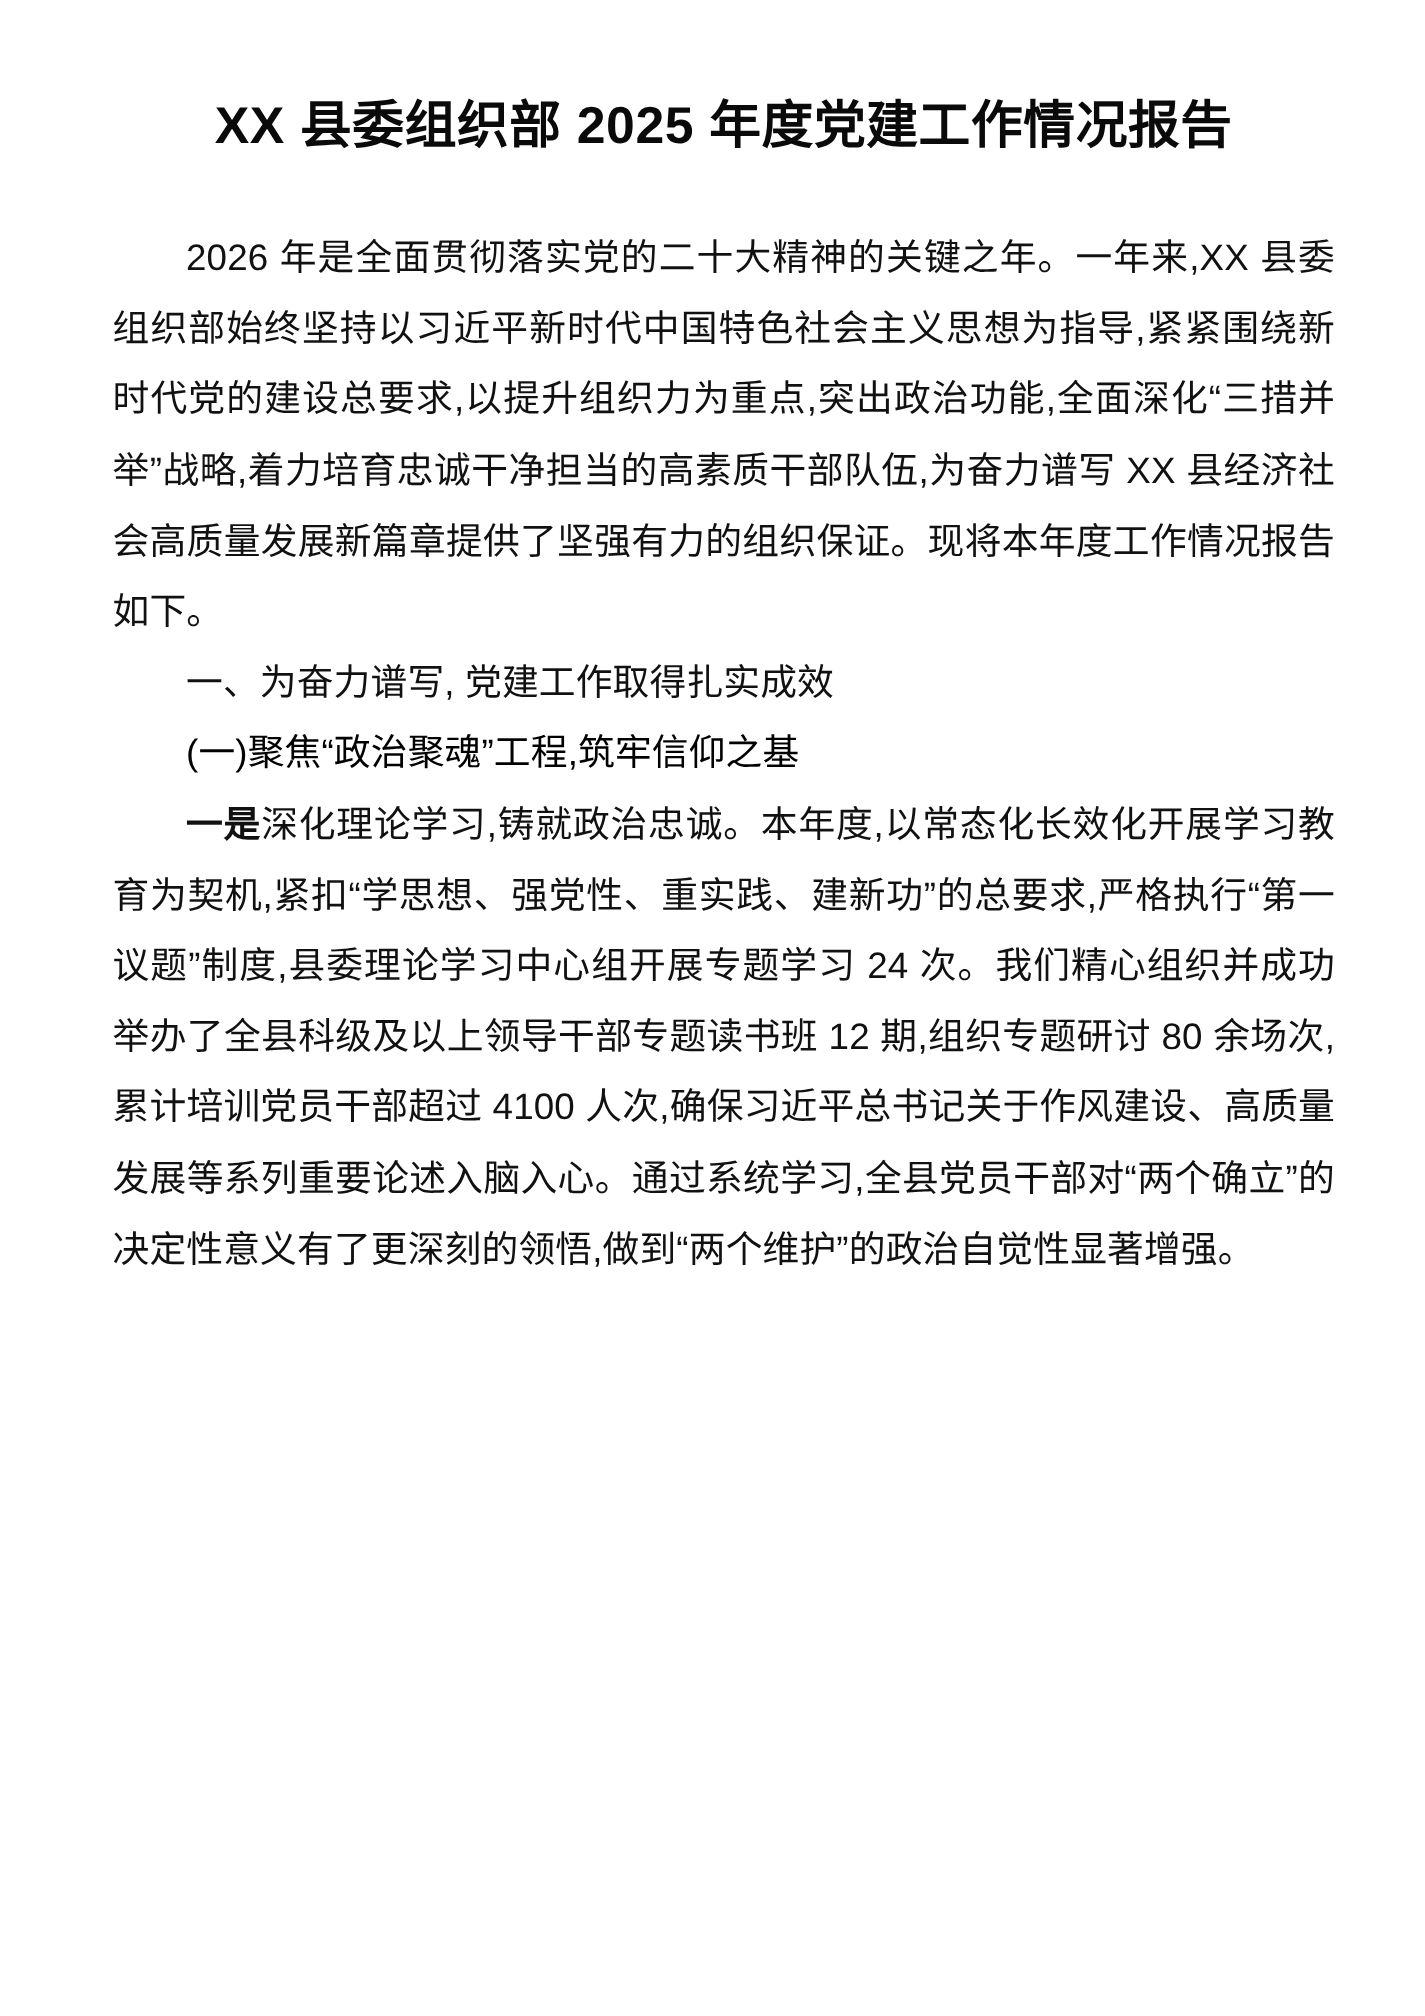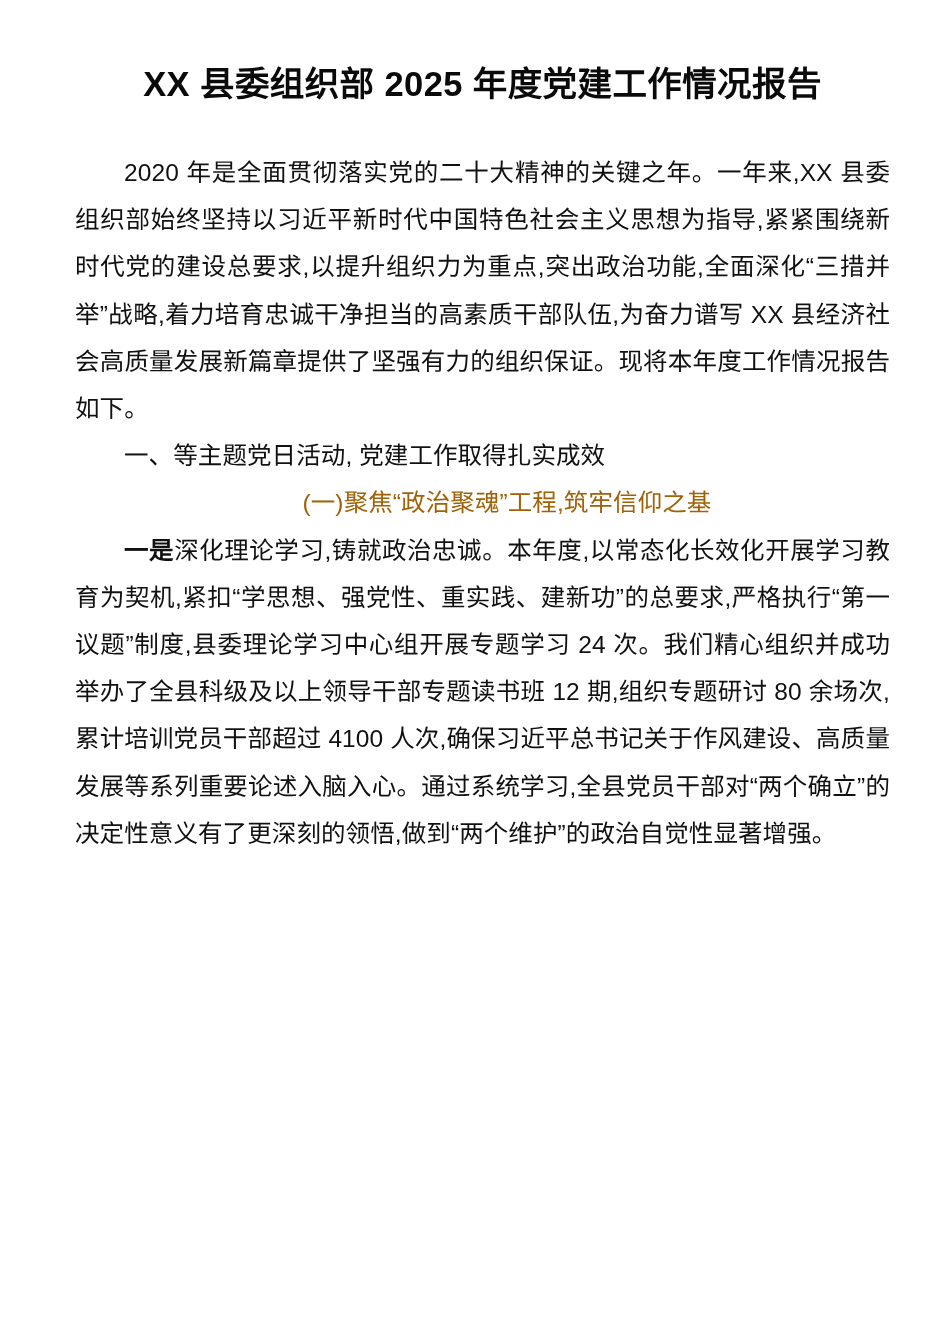--- a/index.html
+++ b/index.html
@@ -75,41 +75,40 @@
     font-weight: 400;
   }
 
   
   .subsection-heading {
     font-size: 24.5px;
     line-height: 47.2px;
     letter-spacing: 0.1px;
     text-indent: 2em;
     margin: 0;
-    color: #a16207;
+    color: #000000;
     font-weight: 400;
-    text-align: center;
   }
 
   
   .runin {
     font-weight: 700;
   }
 </style>
 </head>
 <body>
 
 <div class="page">
   <div class="page-body">
 
     <h1 class="doc-title">XX 县委组织部 2025 年度党建工作情况报告</h1>
 
-    <p class="para indent lead">2020 年是全面贯彻落实党的二十大精神的关键之年。一年来,XX 县委组织部始终坚持以习近平新时代中国特色社会主义思想为指导,紧紧围绕新时代党的建设总要求,以提升组织力为重点,突出政治功能,全面深化“三措并举”战略,着力培育忠诚干净担当的高素质干部队伍,为奋力谱写 XX 县经济社会高质量发展新篇章提供了坚强有力的组织保证。现将本年度工作情况报告如下。</p>
+    <p class="para indent lead">2026 年是全面贯彻落实党的二十大精神的关键之年。一年来,XX 县委组织部始终坚持以习近平新时代中国特色社会主义思想为指导,紧紧围绕新时代党的建设总要求,以提升组织力为重点,突出政治功能,全面深化“三措并举”战略,着力培育忠诚干净担当的高素质干部队伍,为奋力谱写 XX 县经济社会高质量发展新篇章提供了坚强有力的组织保证。现将本年度工作情况报告如下。</p>
 
-    <p class="section-heading">一、等主题党日活动, 党建工作取得扎实成效</p>
+    <p class="section-heading">一、为奋力谱写, 党建工作取得扎实成效</p>
 
 
     <p class="subsection-heading">(一)聚焦“政治聚魂”工程,筑牢信仰之基</p>
 
 
     <p class="para indent"><span class="runin">一是</span><span>深化理论学习,铸就政治忠诚。本年度,以常态化长效化开展学习教育为契机,紧扣“学思想、强党性、重实践、建新功”的总要求,严格执行“第一议题”制度,县委理论学习中心组开展专题学习 24 次。我们精心组织并成功举办了全县科级及以上领导干部专题读书班 12 期,组织专题研讨 80 余场次,累计培训党员干部超过 4100 人次,确保习近平总书记关于作风建设、高质量发展等系列重要论述入脑入心。通过系统学习,全县党员干部对“两个确立”的决定性意义有了更深刻的领悟,做到“两个维护”的政治自觉性显著增强。</span></p>
 
 
   </div>
 </div>

